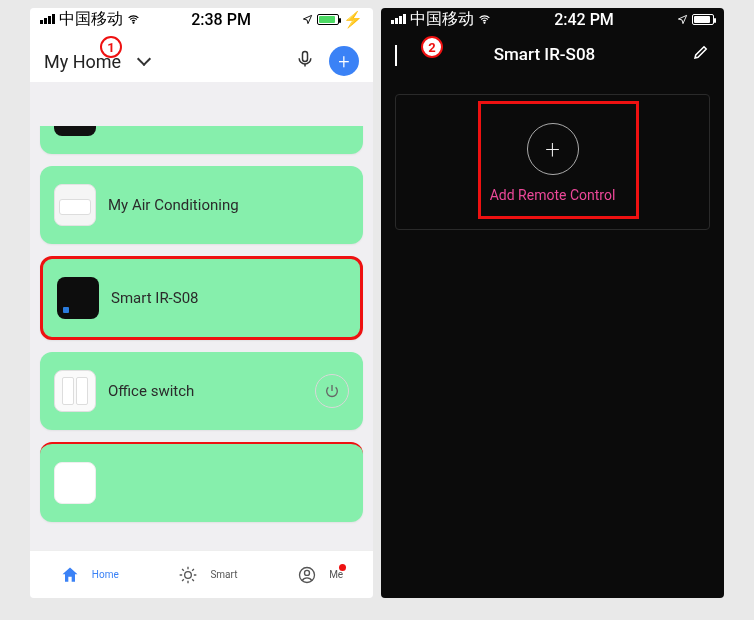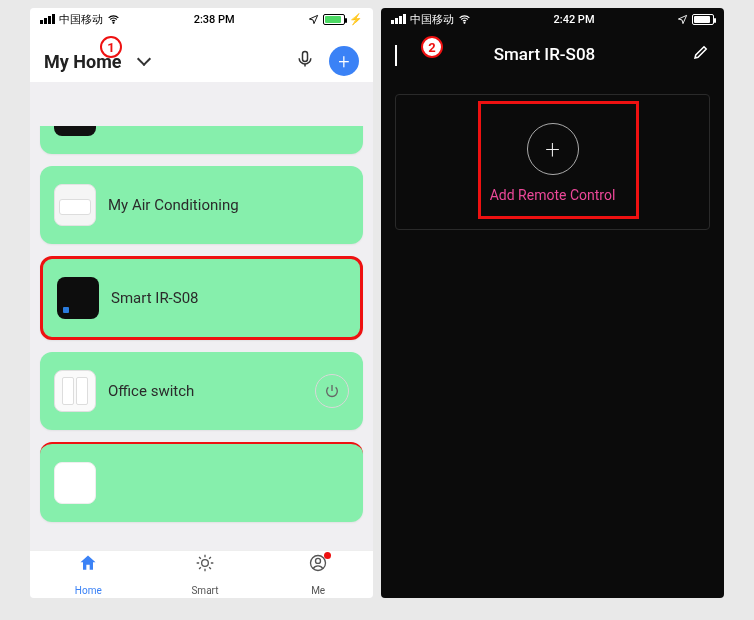--- a/index.html
+++ b/index.html
@@ -26,21 +26,21 @@
     height: 590px;
   }
   
   .left-phone { background: #f0eff2; }
   .status-bar {
     height: 22px;
     display: flex;
     align-items: center;
     justify-content: space-between;
     padding: 0 10px;
-    font-size: 11px;
+    font-size: 16px;
     font-weight: 500;
   }
   .left-phone .status-bar { background: #fff; color: #000; }
   .status-left, .status-right { display: flex; align-items: center; gap: 4px; }
   .signal-bars { display: inline-flex; align-items: flex-end; gap: 1px; }
   .signal-bars span { width: 3px; background: currentColor; }
   .signal-bars span:nth-child(1){height:4px}
   .signal-bars span:nth-child(2){height:6px}
   .signal-bars span:nth-child(3){height:8px}
   .signal-bars span:nth-child(4){height:10px}
@@ -55,21 +55,21 @@
   .right-phone .battery-fill{background:#fff;}
 
   .home-header {
     background:#fff;
     padding: 10px 14px 0 14px;
   }
   .home-header-row{
     display:flex;align-items:center;justify-content:space-between;
     height:42px;
   }
-  .home-title-wrap{display:flex;align-items:center;gap:18px;font-weight:700;font-size:18px;color:#222;}
+  .home-title-wrap{display:flex;align-items:center;gap:18px;font-weight:400;font-size:18px;color:#222;}
   .chev-down{width:10px;height:10px;border-right:2px solid #333;border-bottom:2px solid #333;transform:rotate(45deg);margin-top:-4px;}
   .header-actions{display:flex;align-items:center;gap:14px;}
   .mic-icon svg{width:20px;height:20px;}
   .plus-circle{
     width:30px;height:30px;border-radius:50%;background:#3b82f6;color:#fff;
     display:flex;align-items:center;justify-content:center;font-size:20px;font-weight:300;line-height:1;
   }
 
   .tabs-row{
     display:flex;align-items:center;gap:22px;
@@ -107,21 +107,21 @@
     display:flex;align-items:center;justify-content:center;color:#666;
   }
   .power-btn svg{width:16px;height:16px;}
   .device-card.partial-bottom{margin-bottom:-60px;overflow:hidden;border-top:2px solid #e11;}
 
   .bottom-nav{
     position:absolute;left:0;right:0;bottom:0;height:48px;background:#fff;
     display:flex;align-items:center;justify-content:space-around;
     border-top:1px solid #eee;
   }
-  .nav-item{display:flex;flex-direction:column;align-items:center;gap:12px;font-size:10px;color:#555;position:relative;}
+  .nav-item{display:flex;flex-direction:row;align-items:center;gap:12px;font-size:10px;color:#555;position:relative;}
   .nav-item.active{color:#3b82f6;}
   .nav-item svg{width:20px;height:20px;}
   .nav-dot{position:absolute;top:-1px;right:-3px;width:7px;height:7px;border-radius:50%;background:#e11;}
 
   .step-badge{
     position:absolute;top:28px;width:22px;height:22px;border:2px solid #e11;border-radius:50%;
     background:#fff;color:#e11;font-weight:700;font-size:13px;
     display:flex;align-items:center;justify-content:center;z-index:5;
   }
   .left-phone .step-badge{left:70px;}

